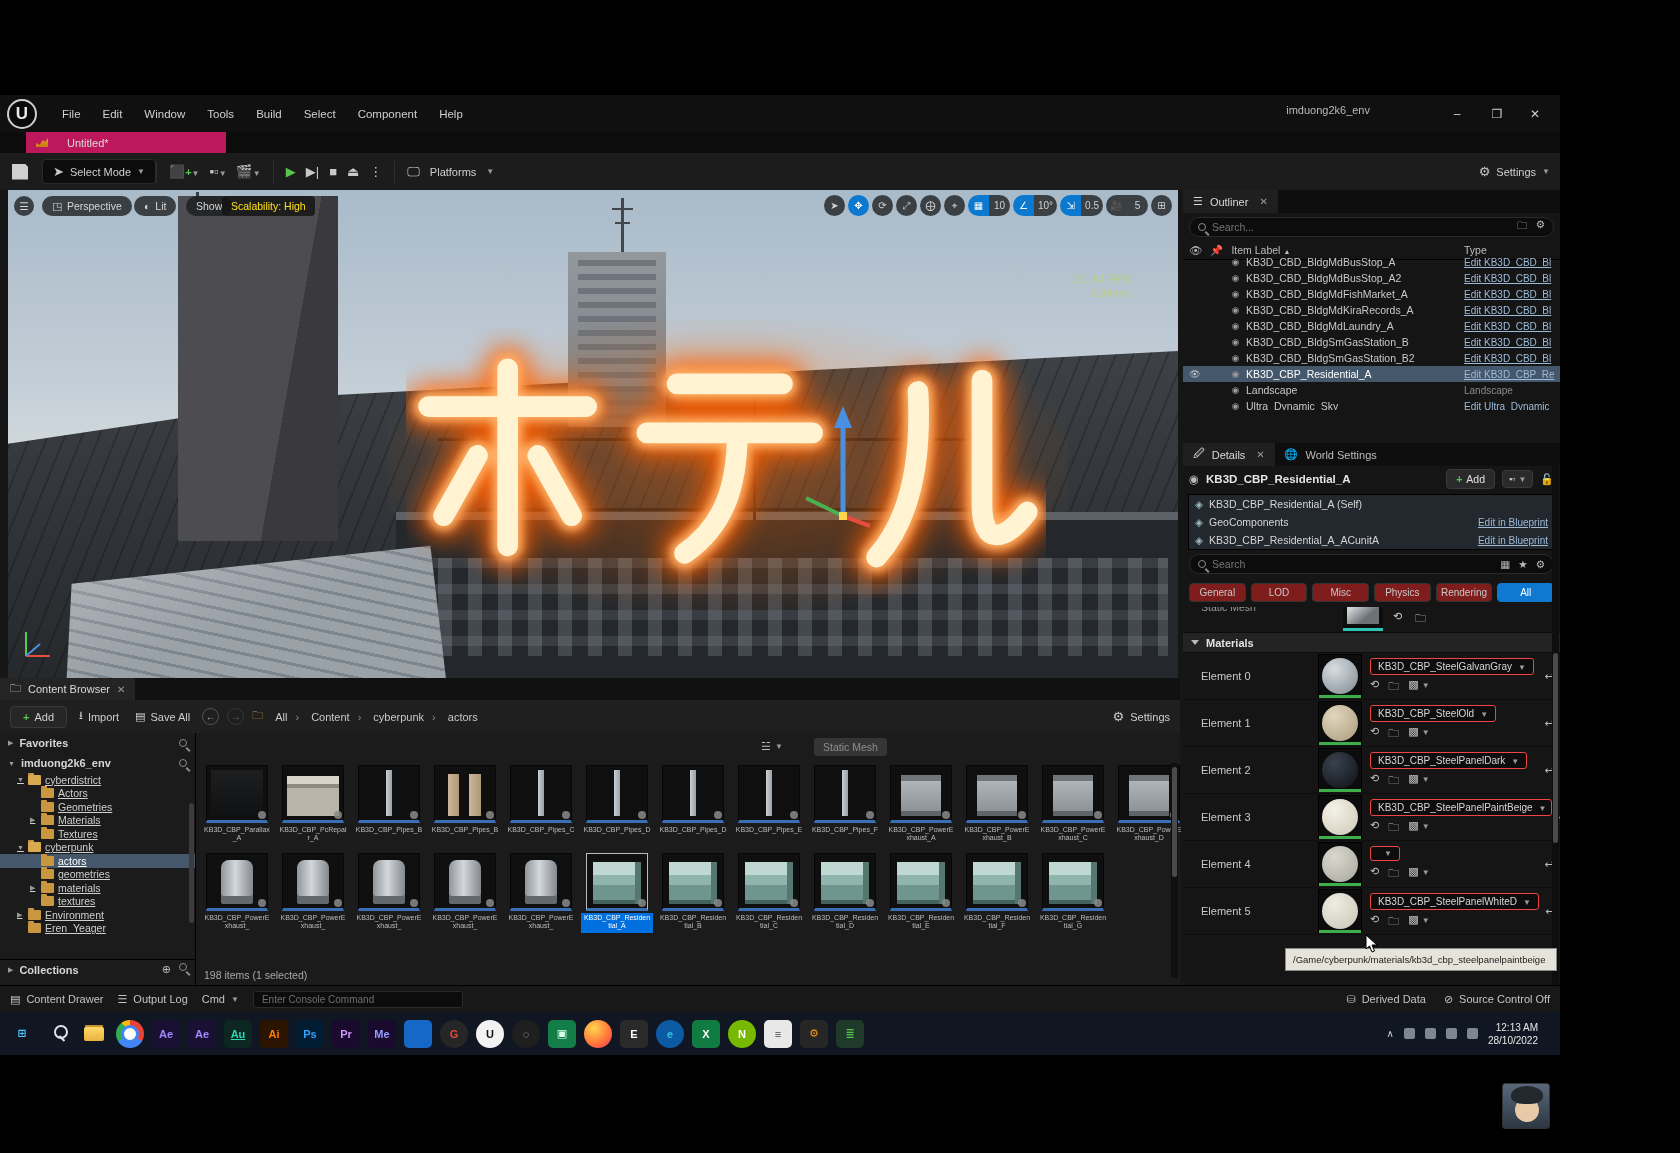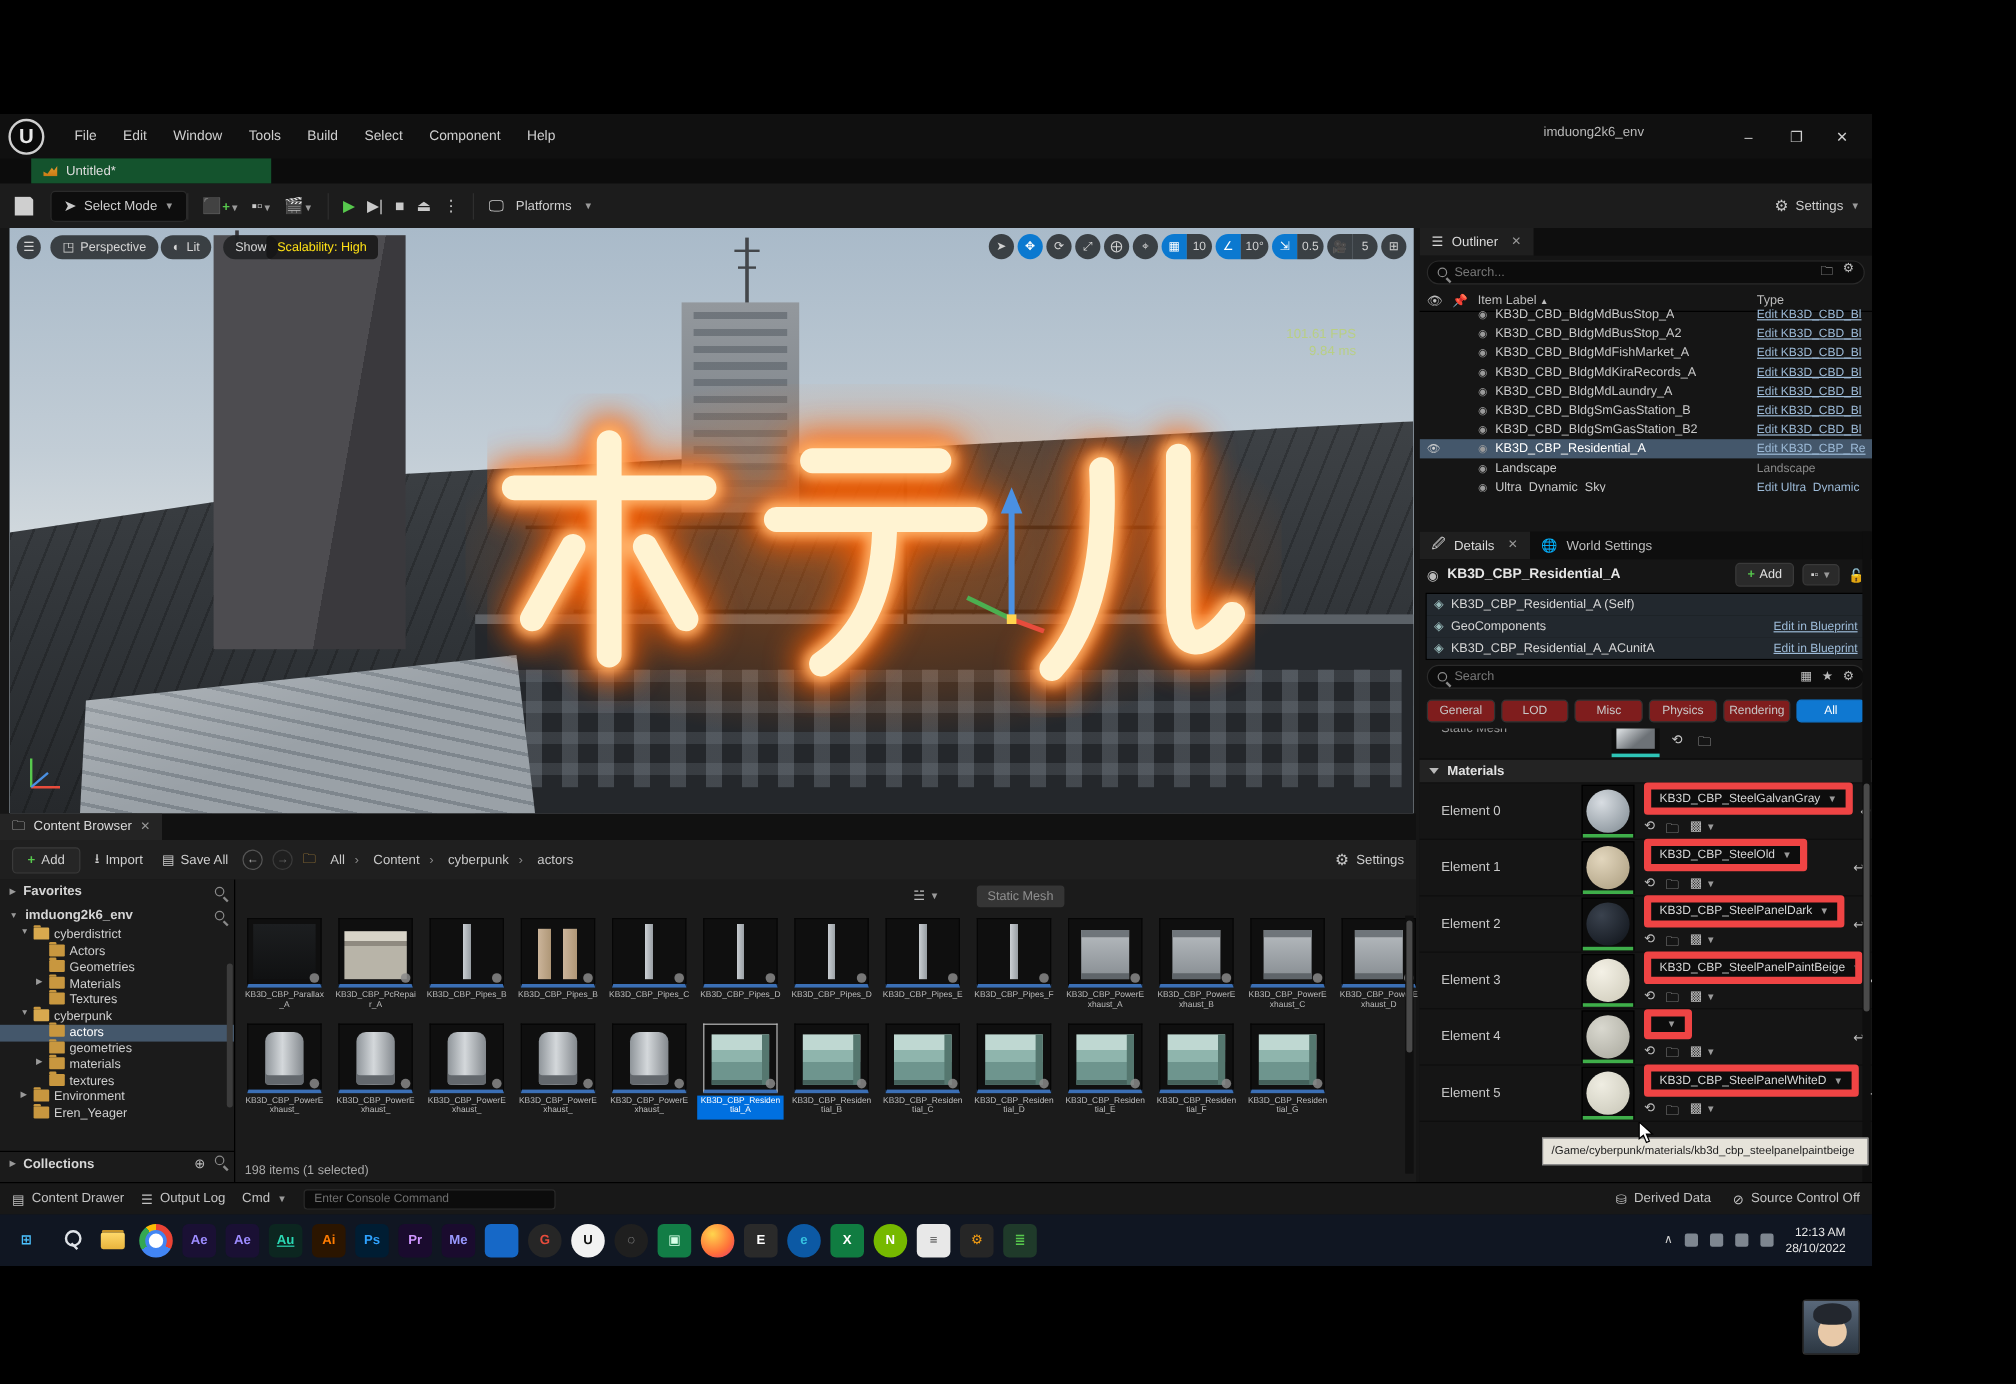--- a/index.html
+++ b/index.html
@@ -11,21 +11,21 @@
   .menubar{position:absolute;left:0;top:0;width:100%;height:37px;background:#101010;display:flex;align-items:center;}
   .ue-logo{width:30px;height:30px;border-radius:50%;border:2px solid #cfcfcf;color:#e8e8e8;display:flex;align-items:center;justify-content:center;font-weight:bold;font-size:17px;margin-left:7px;background:#0a0a0a;}
   .menus{display:flex;margin-left:14px;}
   .menu-item{color:#cfcfcf;font-size:11.5px;padding:5px 11px;cursor:default;}
   .win-title{position:absolute;right:190px;top:9px;color:#b9b9b9;font-size:11px;}
   .win-ctl{position:absolute;top:0;height:37px;width:38px;display:flex;align-items:center;justify-content:center;color:#cfcfcf;font-size:12px;}
   .wc-min{right:84px}.wc-max{right:44px}.wc-close{right:6px}
 
   
   .tabrow{position:absolute;left:0;top:37px;width:100%;height:21px;background:#0c0c0c;}
-  .lvl-tab{position:absolute;left:26px;top:0;width:200px;height:21px;background:#14532d;display:flex;align-items:center;gap:7px;padding-left:10px;color:#dcdcdc;font-size:11px;}
+  .lvl-tab{position:absolute;left:26px;top:0;width:200px;height:21px;background:#be185d;display:flex;align-items:center;gap:19px;padding-left:10px;color:#dcdcdc;font-size:11px;}
   .chart-ico{width:12px;height:9px;background:linear-gradient(#e89b2d,#c97a14);clip-path:polygon(0 100%,0 55%,30% 75%,60% 20%,75% 45%,100% 0,100% 100%);}
 
   
   .maintb{position:absolute;left:0;top:58px;width:100%;height:37px;background:#1c1c1c;display:flex;align-items:center;color:#cfcfcf;font-size:11px;}
   .disk{width:16px;height:16px;background:#cfcfcf;clip-path:polygon(0 0,80% 0,100% 20%,100% 100%,0 100%);margin:0 14px 0 12px;position:relative;}
   .tb-group{display:flex;align-items:center;gap:10px;padding:0 12px;}
   .tb-sep{width:1px;height:22px;background:#2e2e2e;}
   .selmode{display:flex;align-items:center;gap:6px;background:#0d0d0d;border:1px solid #2a2a2a;border-radius:4px;padding:4px 10px;}
   .caret{font-size:8px;color:#9a9a9a;}
   .ico{font-size:13px;color:#c9c9c9;}
@@ -103,21 +103,21 @@
   .smico{position:absolute;left:210px;top:3px;color:#c9c9c9;font-size:11px;}
   .sechead{height:20px;display:flex;align-items:center;gap:7px;background:#232323;color:#e2e2e2;font-size:11px;font-weight:bold;padding-left:8px;border-bottom:1px solid #0c0c0c;}
   .tri{width:0;height:0;border-left:4px solid transparent;border-right:4px solid transparent;border-top:5px solid #b9b9b9;}
   .melems{position:relative;}
   .melem{display:flex;height:47px;border-bottom:1px solid #0e0e0e;align-items:center;}
   .mname{width:135px;color:#c9c9c9;font-size:11px;padding-left:18px;flex:none;}
   .msphere-wrap{width:44px;height:44px;flex:none;background:#0c0c0c;border:1px solid #000;position:relative;margin-right:8px;}
   .msphere{position:absolute;inset:3px;border-radius:50%;}
   .mgreen{position:absolute;left:0;bottom:-1px;width:100%;height:3px;background:#3fae4a;}
   .mval{flex:1;}
-  .matname{display:inline-flex;align-items:center;gap:6px;background:#0d0d0d;border:6px solid #ef4444;border-radius:3px;color:#d6d6d6;font-size:10px;padding:2px 7px;max-width:182px;white-space:nowrap;overflow:hidden;}
+  .matname{display:inline-flex;align-items:flex-end;gap:6px;background:#0d0d0d;border:1px solid #ef4444;border-radius:3px;color:#d6d6d6;font-size:10px;padding:2px 7px;max-width:182px;white-space:nowrap;overflow:hidden;}
   .mico-row{display:flex;gap:9px;color:#bdbdbd;font-size:11px;margin-top:3px;}
   .mreset{width:22px;color:#b9b9b9;font-size:11px;flex:none;text-align:center;}
   .vsb{position:absolute;right:1px;top:0;width:7px;height:100%;background:#0e0e0e;}
   .vsb .th{position:absolute;left:1px;width:5px;background:#4a4a4a;border-radius:3px;}
   .tooltip{position:absolute;left:102px;top:505px;width:272px;height:23px;background:#e6e3da;border:1px solid #8a8a8a;color:#222;font-size:9.5px;display:flex;align-items:center;padding:0 7px;z-index:30;white-space:nowrap;}
   .cursor{position:absolute;left:182px;top:492px;z-index:31;}
 
   
   .cbrowser{position:absolute;left:0;top:583px;width:1180px;height:307px;background:#1b1b1b;}
   .cb-tabbar{height:22px;background:#111;display:flex;align-items:flex-end;}
@@ -128,21 +128,21 @@
   .navc{width:17px;height:17px;border-radius:50%;border:1px solid #555;color:#bbb;font-size:10px;display:flex;align-items:center;justify-content:center;}
   .crumbs{display:flex;align-items:center;gap:4px;}
   .crumb{color:#c9c9c9;padding:0 4px;}
   .crumb:not(:last-child)::after{content:"›";color:#8a8a8a;margin-left:8px;}
   .cb-settings{margin-left:auto;display:flex;align-items:center;gap:6px;}
   .cb-body{position:relative;height:252px;display:flex;}
   .cb-left{width:196px;border-right:1px solid #000;background:#1b1b1b;position:relative;}
   .srcrow{display:flex;align-items:center;height:20px;color:#d6d6d6;font-size:11px;gap:6px;padding:0 8px;font-weight:bold;}
   .srcrow .mag{margin-left:auto;}
   .ftree{font-size:10.5px;color:#cfcfcf;}
-  .fitem{display:flex;height:13.5px;gap:4px;white-space:nowrap;}
+  .fitem{display:flex;align-items:center;height:13.5px;gap:4px;white-space:nowrap;text-decoration:underline;}
   .fitem .fold{width:13px;height:10px;background:#c8973f;border-radius:1px;position:relative;flex:none;}
   .fitem .fold::before{content:"";position:absolute;left:0;top:-2px;width:6px;height:2px;background:#c8973f;border-radius:1px 1px 0 0;}
   .fitem.open .fold{background:#d8a94e;}
   .fitem.sel{background:#44576b;color:#fff;}
   .fitem .arr{width:7px;flex:none;color:#9a9a9a;font-size:7px;}
   .collections{position:absolute;left:0;bottom:6px;width:100%;height:20px;display:flex;align-items:center;gap:6px;color:#d6d6d6;font-size:11px;padding:0 8px;font-weight:bold;border-top:1px solid #000;}
   .collections .cico{margin-left:auto;display:flex;gap:8px;color:#bbb;font-weight:normal;}
   .cb-main{flex:1;position:relative;}
   .cb-search{position:absolute;left:8px;top:5px;width:545px;height:20px;background:#0c0c0c;border:1px solid #2a2a2a;border-radius:10px;display:flex;align-items:center;gap:6px;padding:0 8px;color:#777;font-size:10.5px;}
   .filt-ico{position:absolute;left:565px;top:7px;color:#bbb;font-size:11px;display:flex;gap:4px;align-items:center;}

